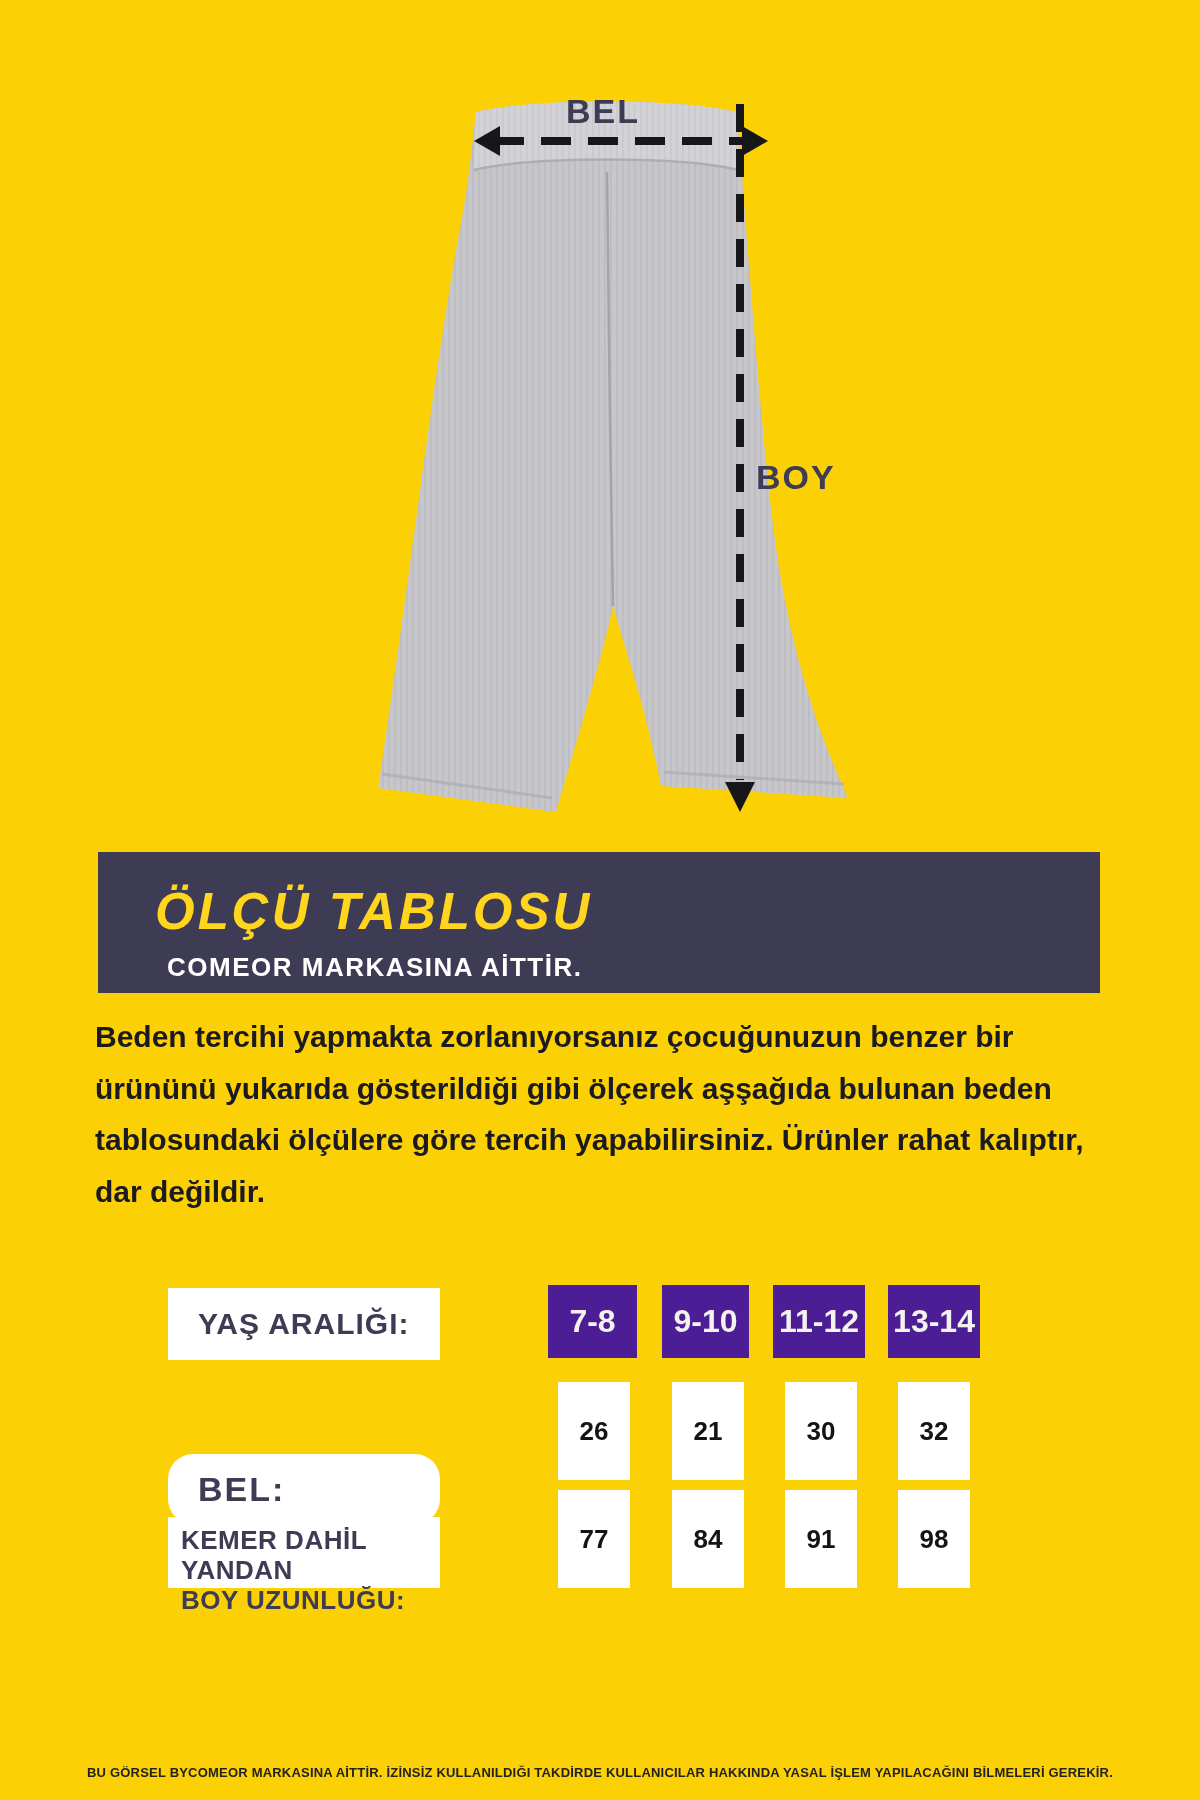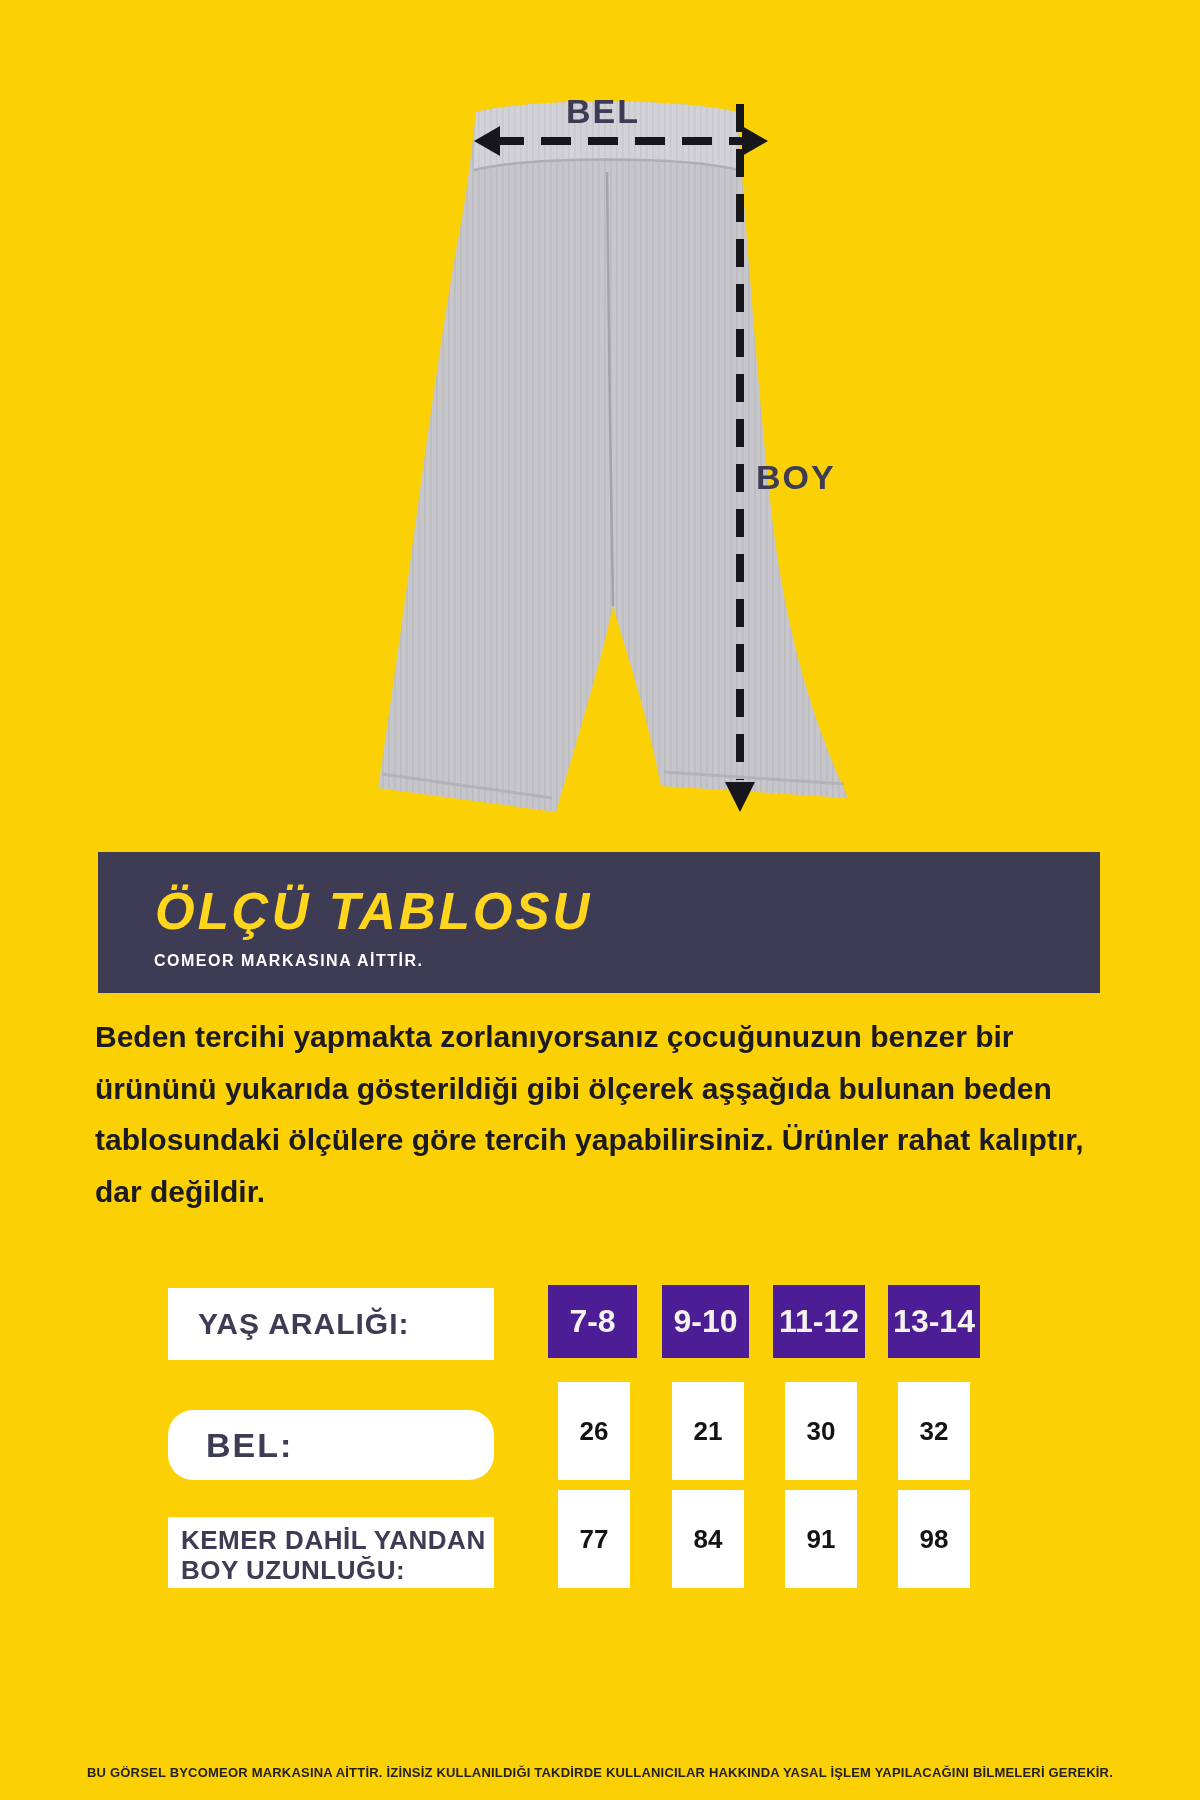--- a/index.html
+++ b/index.html
@@ -29,42 +29,42 @@
     width:1002px;height:141px;
     background:#3E3C55;
   }
   .banner-title{
     position:absolute;left:57px;top:30px;
     font-size:51px;font-weight:bold;font-style:italic;
     letter-spacing:3px;
     color:#FFD51D;
   }
   .banner-subtitle{
-    position:absolute;left:56px;top:100px;
-    font-size:16px;font-weight:bold;
+    position:absolute;left:69px;top:100px;
+    font-size:26px;font-weight:bold;
     letter-spacing:1.5px;
     color:#FFFFFF;
   }
   
   .desc{
     position:absolute;left:95px;top:1011px;
     width:1080px;
     font-size:30px;font-weight:bold;
     line-height:51.5px;
     color:#1B1A20;
   }
   
   .label-box{
     position:absolute;left:168px;
-    width:326px;
+    width:272px;
     background:#FFFFFF;
     color:#3E3C55;font-weight:bold;
   }
   .label-box.r1{top:1288px;height:72px;font-size:30px;line-height:72px;padding-left:30px;letter-spacing:1px;}
-  .label-box.r2{top:1410px;height:70px;font-size:34px;line-height:70px;padding-left:38px;letter-spacing:2px;border-radius:25px;}
+  .label-box.r2{top:1454px;height:70px;font-size:34px;line-height:70px;padding-left:30px;letter-spacing:2px;border-radius:25px;}
   .label-box.r3{top:1517px;height:71px;font-size:26px;line-height:30px;padding:8px 0 0 13px;letter-spacing:0.5px;}
   .age-box{
     position:absolute;top:1285px;height:73px;
     background:#4c1d95;color:#F4F2EC;
     font-size:32px;font-weight:bold;
     display:flex;align-items:center;justify-content:center;
   }
   .age-1{left:548px;width:89px;}
   .age-2{left:662px;width:87px;}
   .age-3{left:773px;width:92px;}

